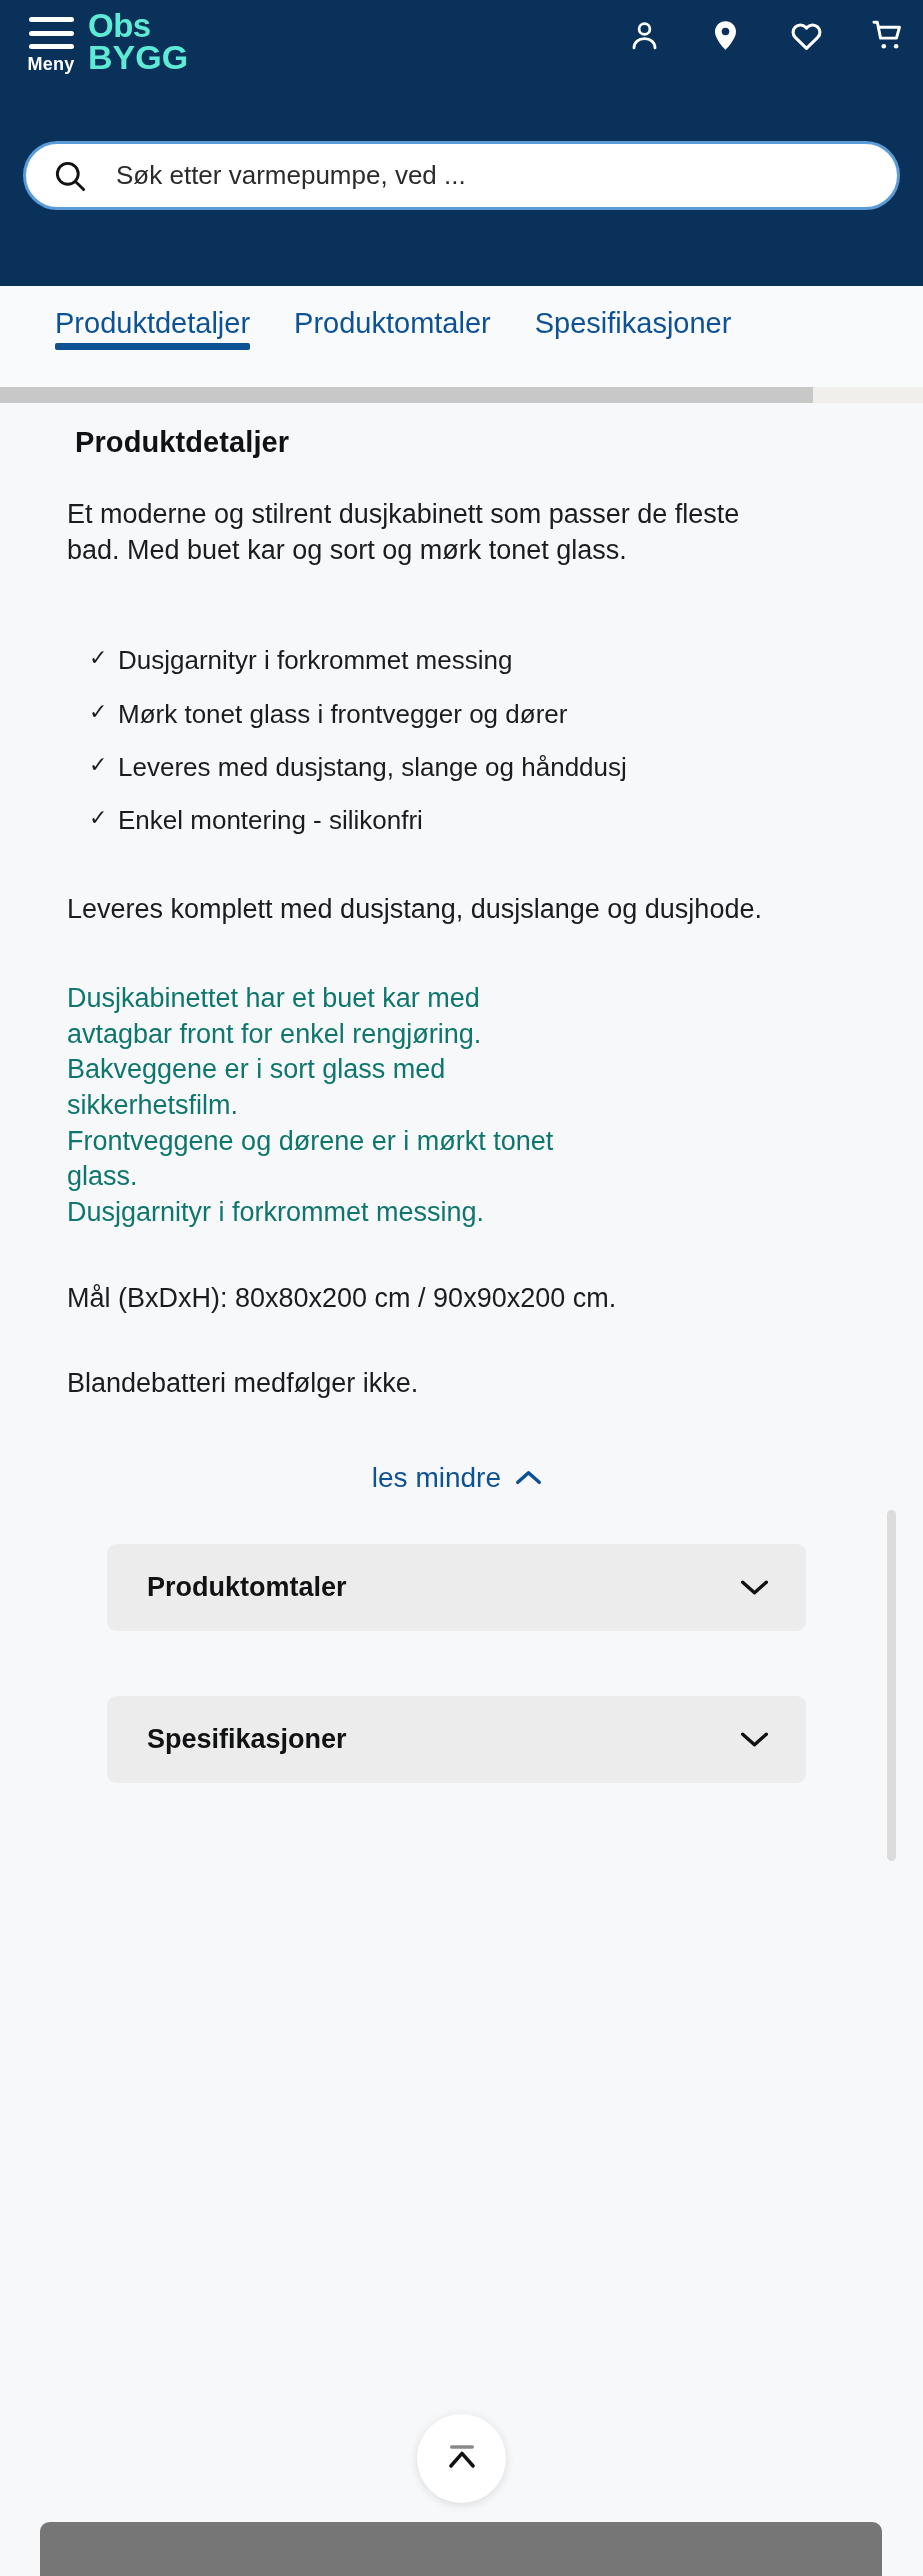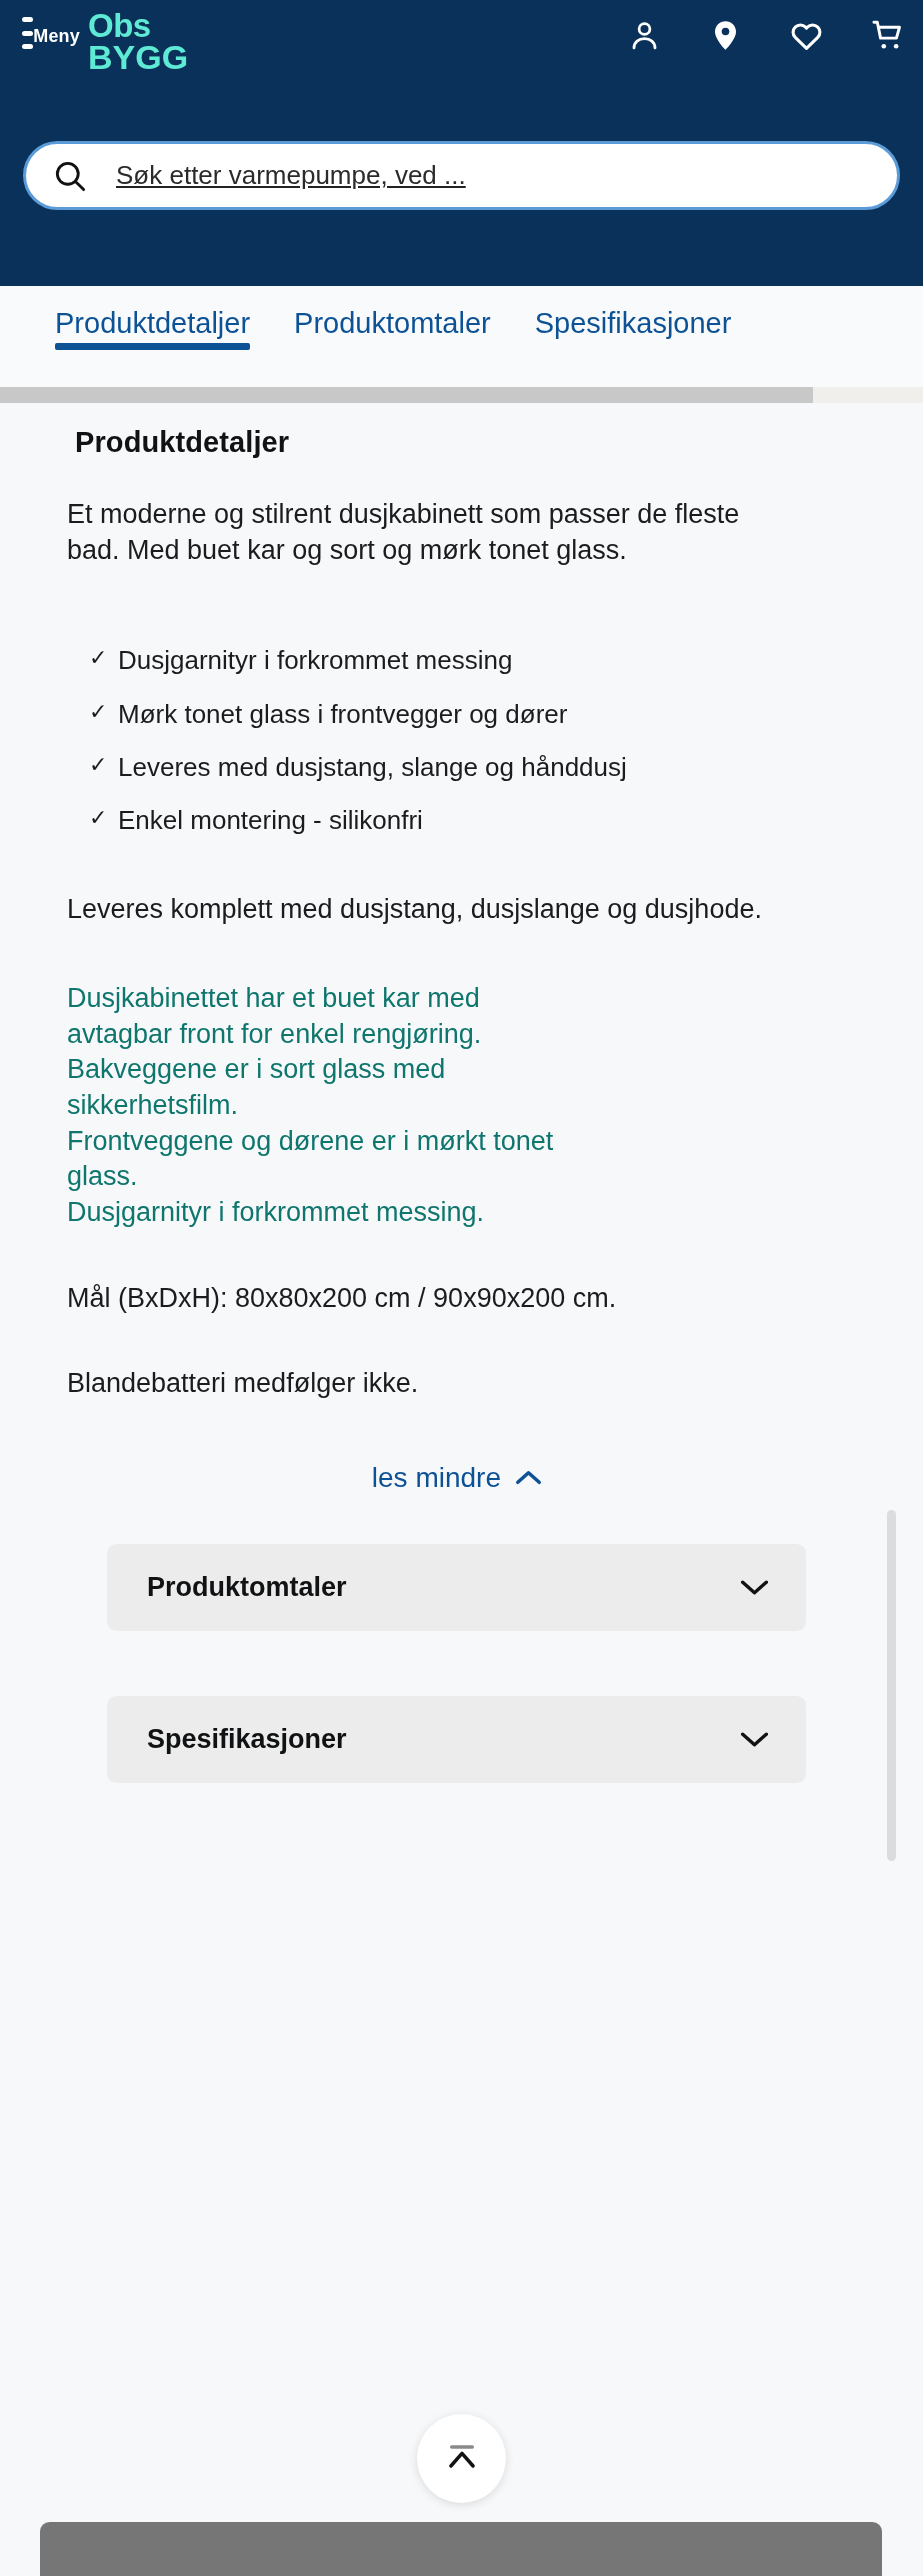--- a/index.html
+++ b/index.html
@@ -33,21 +33,21 @@
     position: relative;
     height: 130px;
   }
 
   .menu-btn {
     position: absolute;
     left: 22px;
     top: 17.3px;
     width: 58px;
     display: flex;
-    flex-direction: row;
+    flex-direction: column;
     align-items: center;
     cursor: pointer;
   }
   .burger {
     width: 45px;
     display: flex;
     flex-direction: column;
     gap: 8.7px;
     margin-bottom: 5.8px;
   }
@@ -109,21 +109,20 @@
   }
   .search-icon { flex: 0 0 auto; margin-right: 27px; display:flex; }
   .search-input {
     border: none;
     outline: none;
     background: transparent;
     font-family: "Liberation Sans", sans-serif;
     font-size: 26px;
     color: #222;
     width: 100%;
-    text-decoration: underline;
   }
   .search-input::placeholder { color: #2b2b2b; opacity: 1; }
 
   
   .tabbar {
     position: absolute;
     top: 286px; left: 0;
     width: 923px;
     height: 101px;
     background: #f9fafb;

